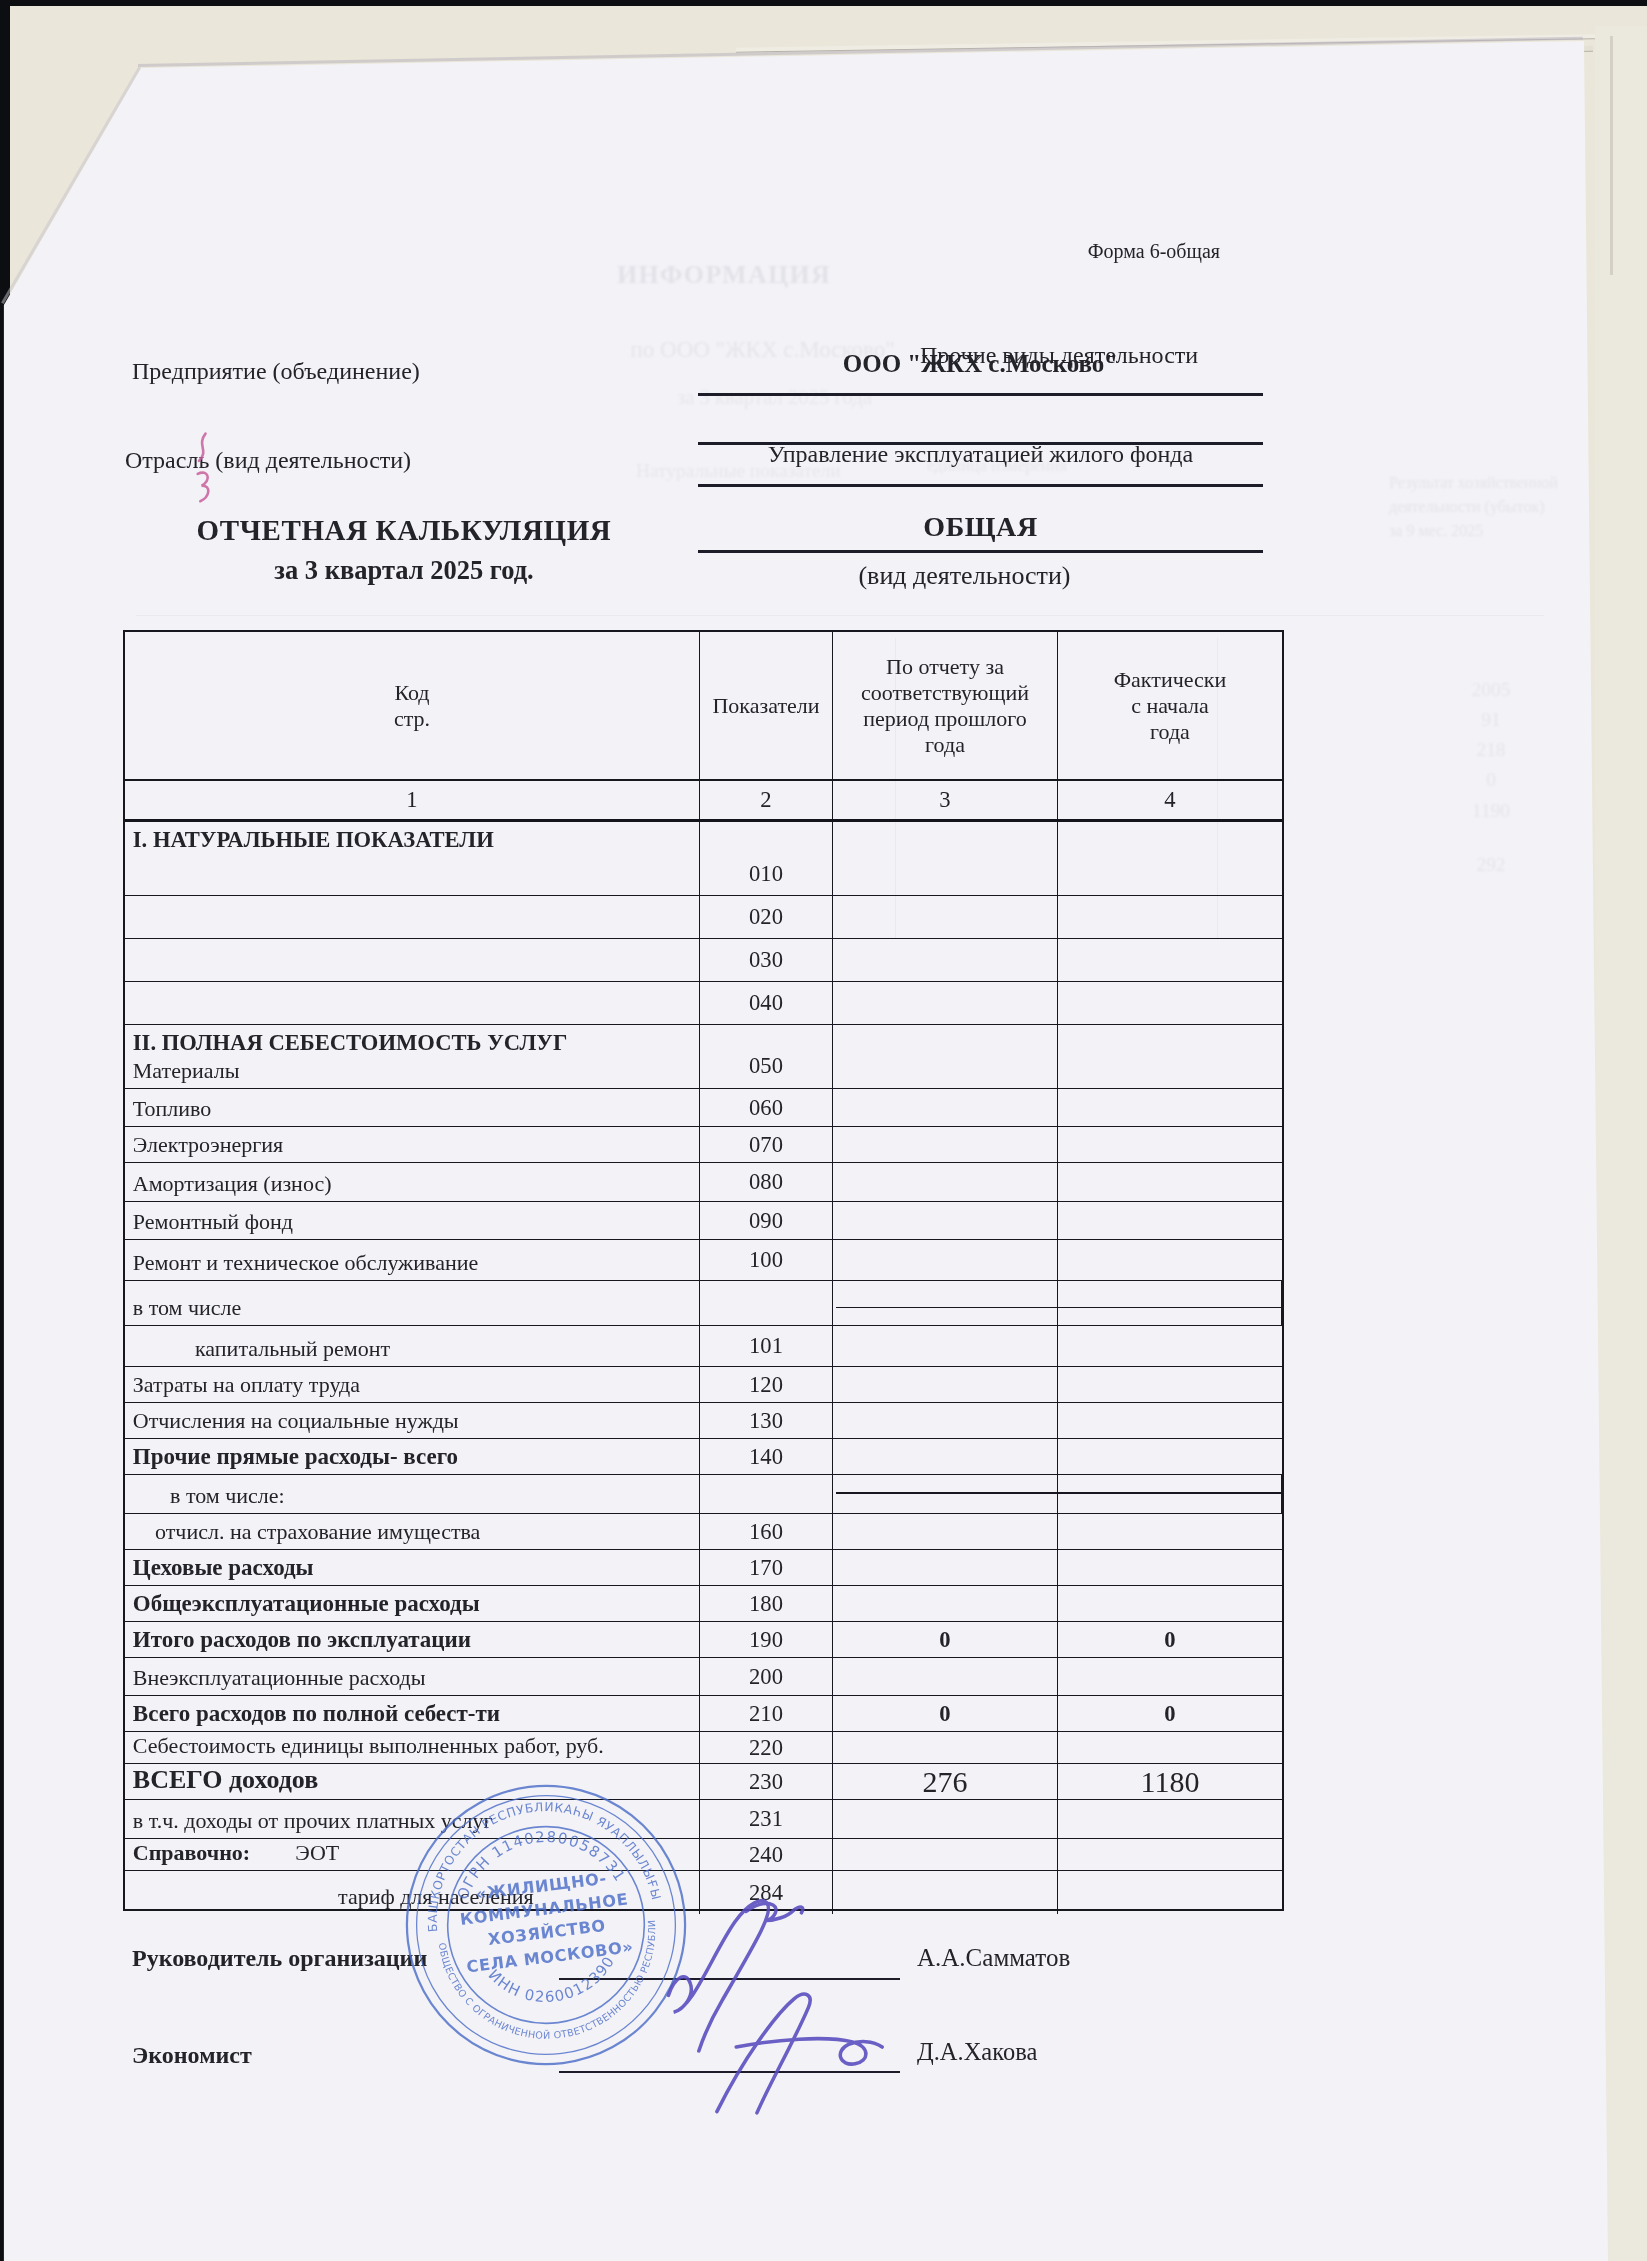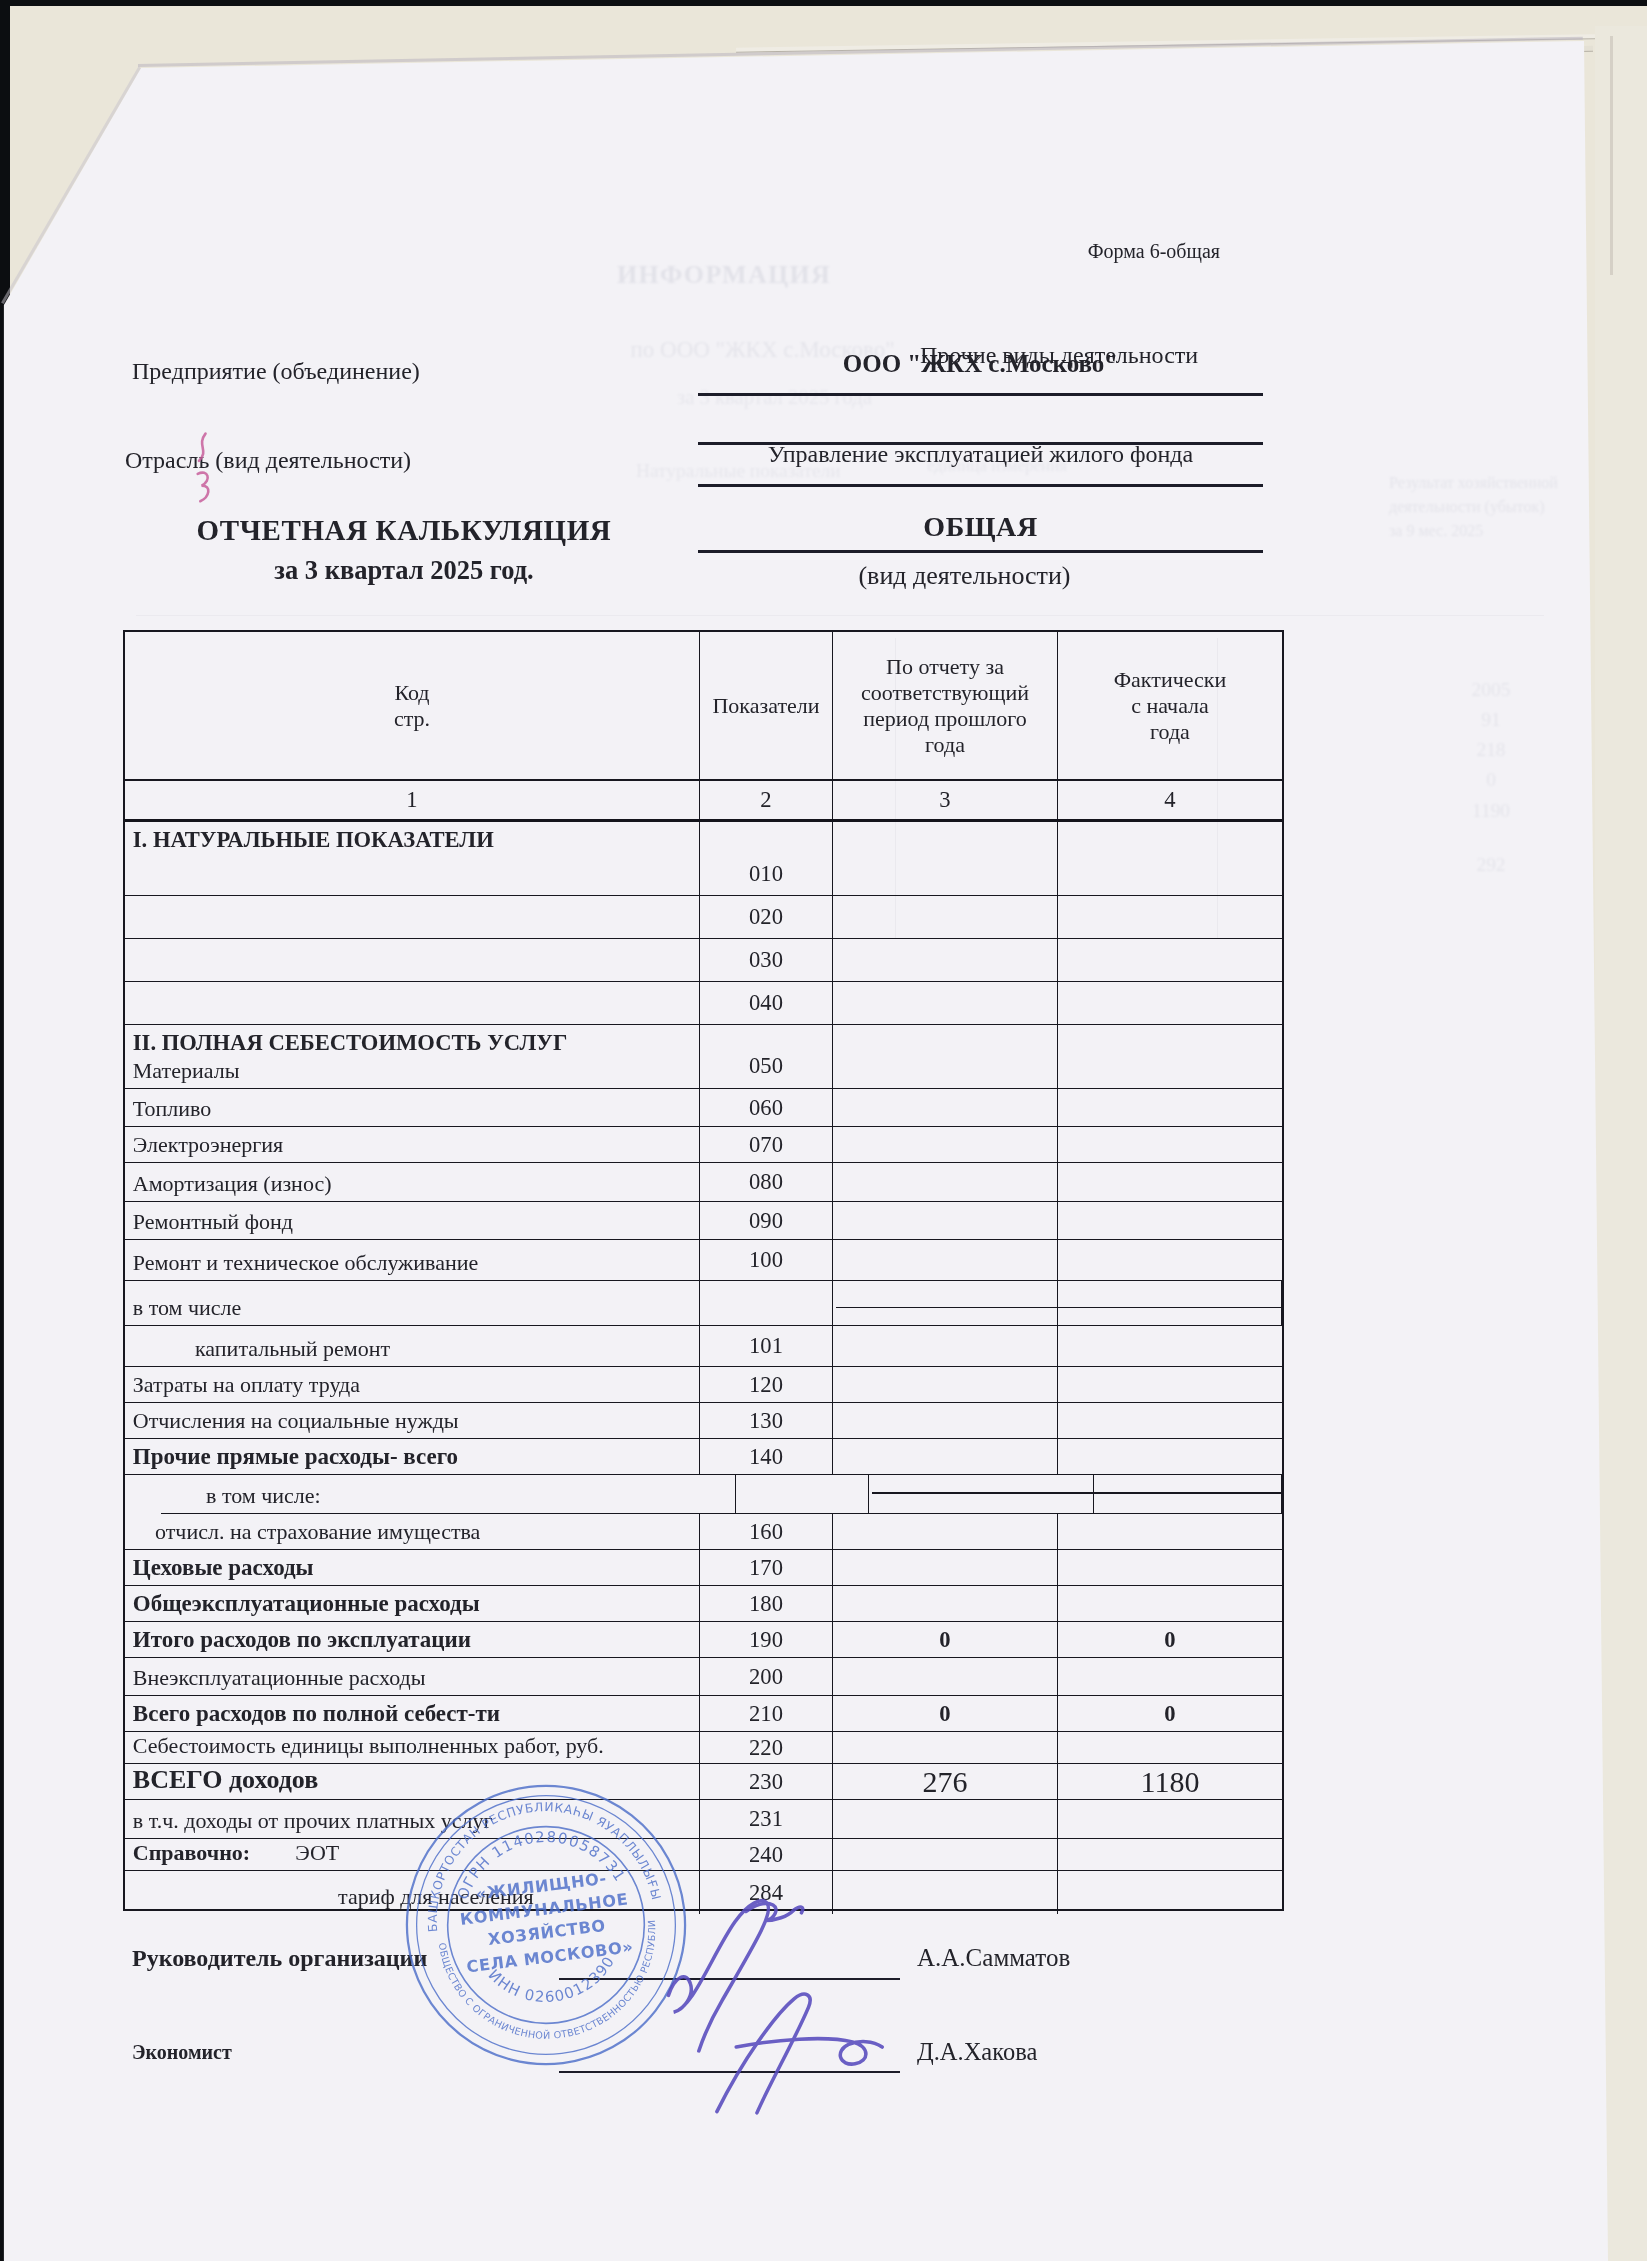--- a/index.html
+++ b/index.html
@@ -225,21 +225,21 @@
           <div class="cell c2">130</div>
           <div class="cell c3"></div>
           <div class="cell c4"></div>
         </div>
         <div class="trow bold boldval" style="height: 36px;">
           <div class="cell c1">Прочие прямые расходы- всего</div>
           <div class="cell c2">140</div>
           <div class="cell c3"></div>
           <div class="cell c4"></div>
         </div>
-        <div class="trow normal" style="height: 39px; margin-left: 36px;">
+        <div class="trow normal" style="height: 39px;">
           <div class="cell c1 ind-b">в том числе:</div>
           <div class="cell c2"></div>
           <div class="cell c3"></div>
           <div class="cell c4"></div>
           <div class="splitline" style="top: 45%;"></div>
         </div>
         <div class="trow normal" style="height: 36px;">
           <div class="cell c1 ind-a">отчисл. на страхование имущества</div>
           <div class="cell c2">160</div>
           <div class="cell c3"></div>
@@ -308,21 +308,21 @@
           <div class="cell c3"></div>
           <div class="cell c4"></div>
         </div>
       </div>
   </div>
 
   <div class="t b" style="left:132px;top:1944px;font-size:24px;">Руководитель организации</div>
   <div class="uline" style="left:559px;top:1978px;width:341px;height:1.9px;"></div>
   <div class="t" style="left:917px;top:1943px;font-size:25px;">А.А.Самматов</div>
 
-  <div class="t b" style="left:132px;top:2041px;font-size:20px;">Экономист</div>
+  <div class="t b" style="left:132px;top:2041px;font-size:24px;">Экономист</div>
   <div class="uline" style="left:559px;top:2071px;width:341px;height:1.9px;"></div>
   <div class="t" style="left:917px;top:2038px;font-size:24.5px;">Д.А.Хакова</div>
 
   <svg class="abs stamp" viewBox="-235 -235 470 470">
     <g fill="none" stroke="#4a6cc8">
       <circle r="215" stroke-width="3.5"></circle>
       <circle r="200" stroke-width="2"></circle>
       <circle r="152" stroke-width="2.5"></circle>
     </g>
     <defs>

